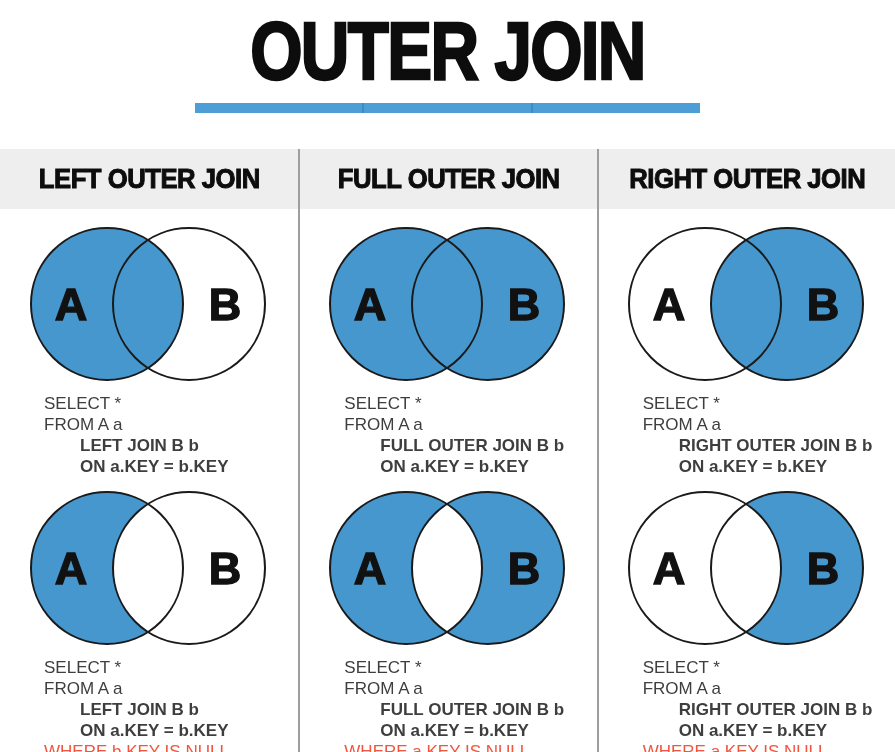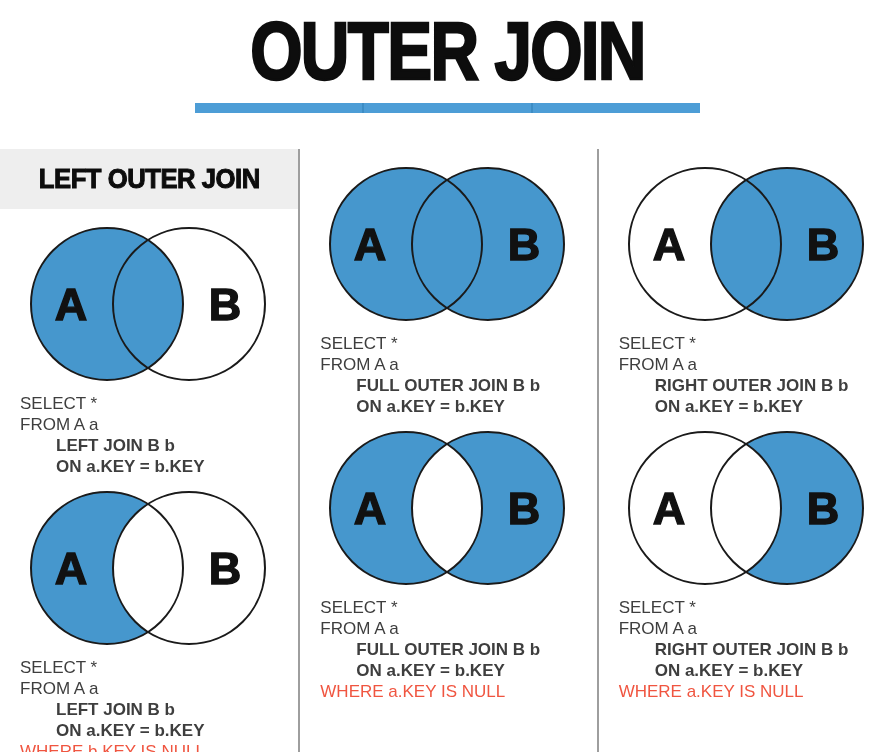--- a/index.html
+++ b/index.html
@@ -49,21 +49,21 @@
   .outline { fill: none; stroke: var(--circle-stroke); stroke-width: 2; }
   .venn-label {
     font-family: "Liberation Sans", sans-serif;
     font-size: 45px; font-weight: bold;
     fill: #111111; stroke: #111111; stroke-width: 1.4; paint-order: stroke;
     text-anchor: middle;
   }
 
   
   .sql {
-    padding-left: 20px; color: var(--sql-text);
+    padding-left: 44px; color: var(--sql-text);
     font-size: 17px; line-height: 21px; white-space: nowrap;
   }
   .sql-line.indent { padding-left: 36px; font-weight: bold; }
   .sql-line.red { color: var(--red); }
 </style>
 </head>
 <body>
 
 <div class="page">
 
@@ -119,20 +119,23 @@
       <div class="sql">
         <div class="sql-line">SELECT *</div>
         <div class="sql-line">FROM A a</div>
         <div class="sql-line indent">LEFT JOIN B b</div>
         <div class="sql-line indent">ON a.KEY = b.KEY</div>
         <div class="sql-line red">WHERE b.KEY IS NULL</div>
       </div>
     </section>
 
     <section class="col">
+      <div class="col-header">
+        <span>FULL OUTER JOIN</span>
+      </div>
 
       <svg class="venn" width="260" height="164" viewBox="0 0 260 164">
         <defs>
             <clipPath id="c10">
               <circle cx="88" cy="81" r="76"></circle>
             </clipPath>
           </defs>
         <circle cx="88" cy="81" r="76" fill="#4697cd"></circle>
         <circle cx="170" cy="81" r="76" fill="#4697cd"></circle>
         <circle cx="170" cy="81" r="76" clip-path="url(#c10)" fill="#4697cd"></circle>
@@ -165,20 +168,23 @@
       <div class="sql">
         <div class="sql-line">SELECT *</div>
         <div class="sql-line">FROM A a</div>
         <div class="sql-line indent">FULL OUTER JOIN B b</div>
         <div class="sql-line indent">ON a.KEY = b.KEY</div>
         <div class="sql-line red">WHERE a.KEY IS NULL</div>
       </div>
     </section>
 
     <section class="col">
+      <div class="col-header">
+        <span>RIGHT OUTER JOIN</span>
+      </div>
 
       <svg class="venn" width="260" height="164" viewBox="0 0 260 164">
         <defs>
             <clipPath id="c20">
               <circle cx="88" cy="81" r="76"></circle>
             </clipPath>
           </defs>
         <circle cx="88" cy="81" r="76" fill="#ffffff"></circle>
         <circle cx="170" cy="81" r="76" fill="#4697cd"></circle>
         <circle cx="170" cy="81" r="76" clip-path="url(#c20)" fill="#4697cd"></circle>

